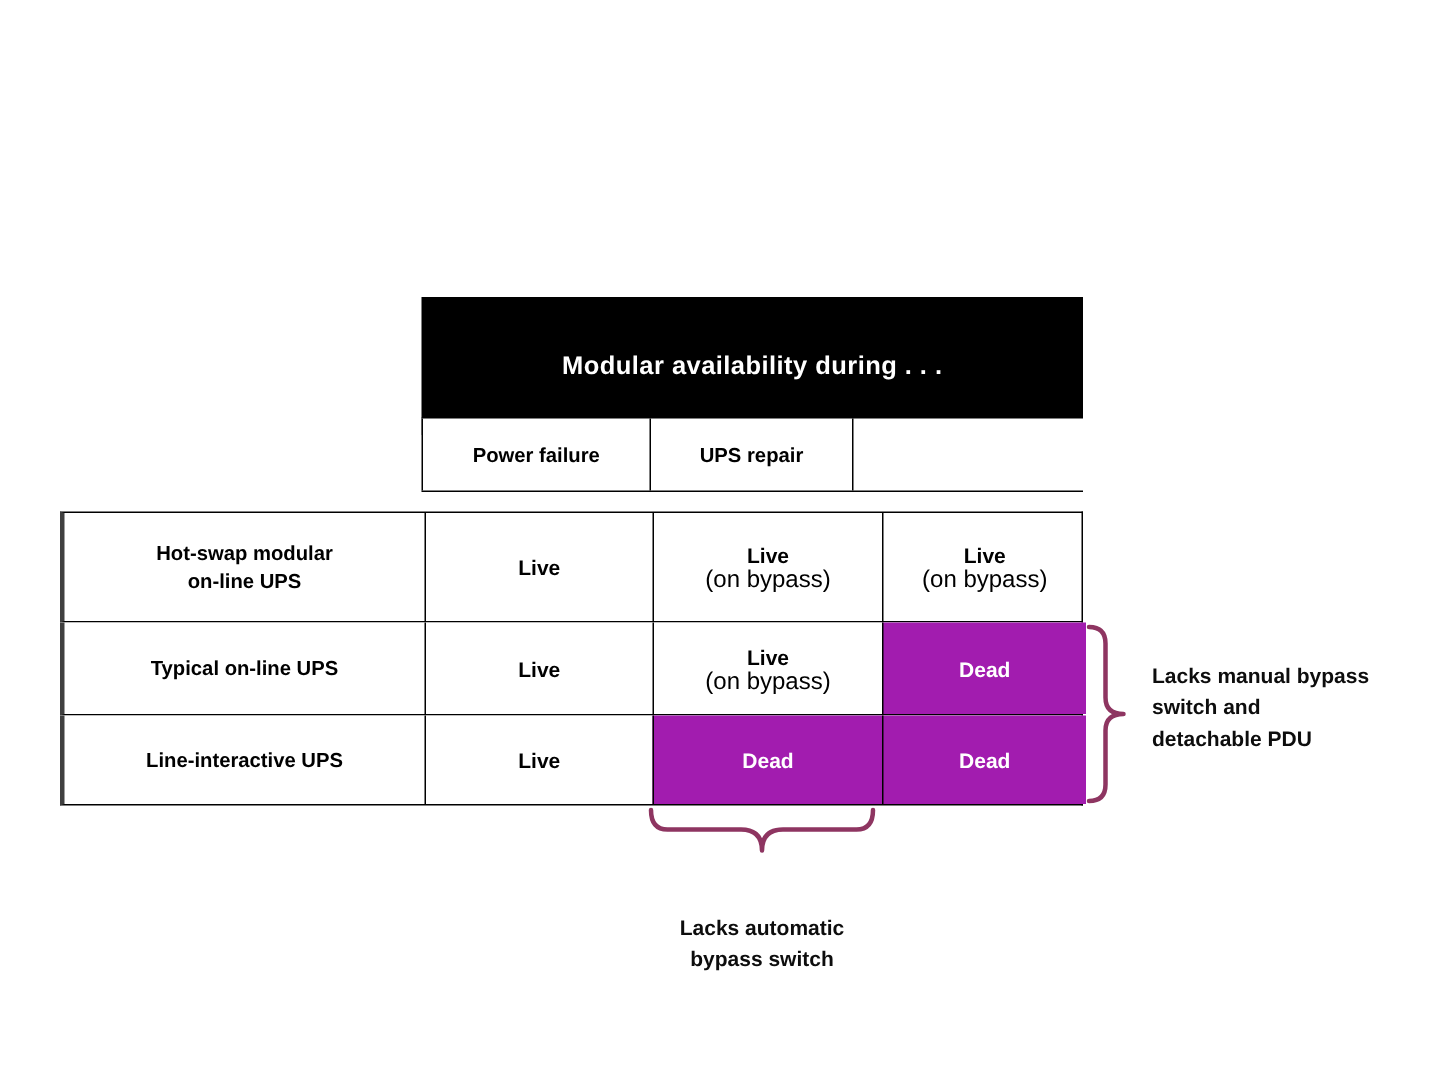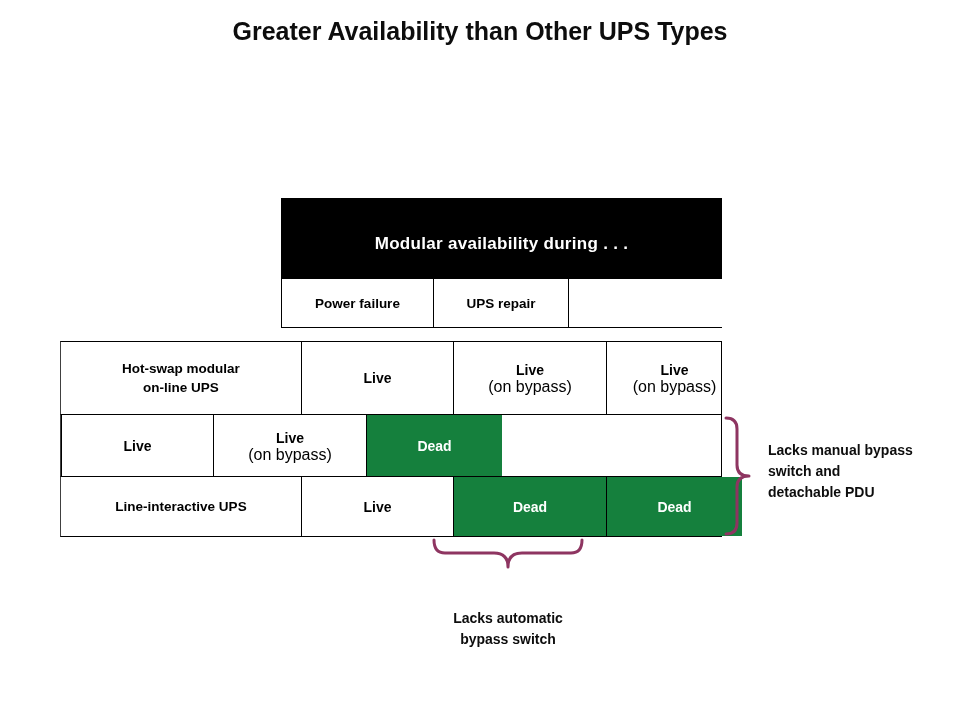--- a/index.html
+++ b/index.html
@@ -93,25 +93,24 @@
   
   #matrix-body {
     position: absolute;
     left: 0px;
     top: 143px;
     width: 682px;
   }
   .matrix-row {
     display: flex;
     box-sizing: border-box;
-    border-left: 1px solid #404040;
+    border-left: 3px solid #404040;
     border-right: 1px solid #000000;
     border-bottom: 1px solid #000000;
     background: #ffffff;
-    margin-left: 20px;
   }
   .matrix-row.first { border-top: 1px solid #000000; }
   .matrix-row.r0 { height: 74px; }
   .matrix-row.r1 { height: 62px; }
   .matrix-row.r2 { height: 60px; }
 
   .row-label {
     width: 240px;
     flex: 0 0 240px;
     display: flex;
@@ -146,21 +145,21 @@
     line-height: 18px;
     white-space: nowrap;
   }
   .cell .secondary {
     font-size: 16px;
     font-weight: normal;
     line-height: 16px;
     white-space: nowrap;
   }
   .cell.state-dead {
-    background: #15803d;
+    background: #a21caf;
   }
   .cell.state-dead .primary {
     color: #ffffff;
   }
 
   
   .brace-svg {
     position: absolute;
     overflow: visible;
   }
@@ -193,21 +192,20 @@
     top: 608px;
     width: 220px;
     text-align: center;
   }
   .annotation .ann-line { display: block; white-space: pre; }
 </style>
 </head>
 <body>
 
 <div id="slide-title">
-  <span class="tline">Greater Availability than Other UPS Types</span>
 </div>
 
 <div id="availability-matrix">
 
   <div id="matrix-banner">
     <span class="banner-text">Modular availability during . . .</span>
   </div>
 
   <div id="matrix-colheaders">
     <div class="colhead c0">
@@ -235,20 +233,25 @@
         <span class="primary">Live</span>
         <span class="secondary">(on bypass)</span>
       </div>
       <div class="cell c2">
         <span class="primary">Live</span>
         <span class="secondary">(on bypass)</span>
       </div>
     </div>
 
     <div class="matrix-row r1">
+      <div class="row-label">
+        <div>
+          <span class="lbl-line">Typical on-line UPS</span>
+        </div>
+      </div>
       <div class="cell c0">
         <span class="primary">Live</span>
         <span class="secondary"></span>
       </div>
       <div class="cell c1">
         <span class="primary">Live</span>
         <span class="secondary">(on bypass)</span>
       </div>
       <div class="cell c2 state-dead">
         <span class="primary">Dead</span>

